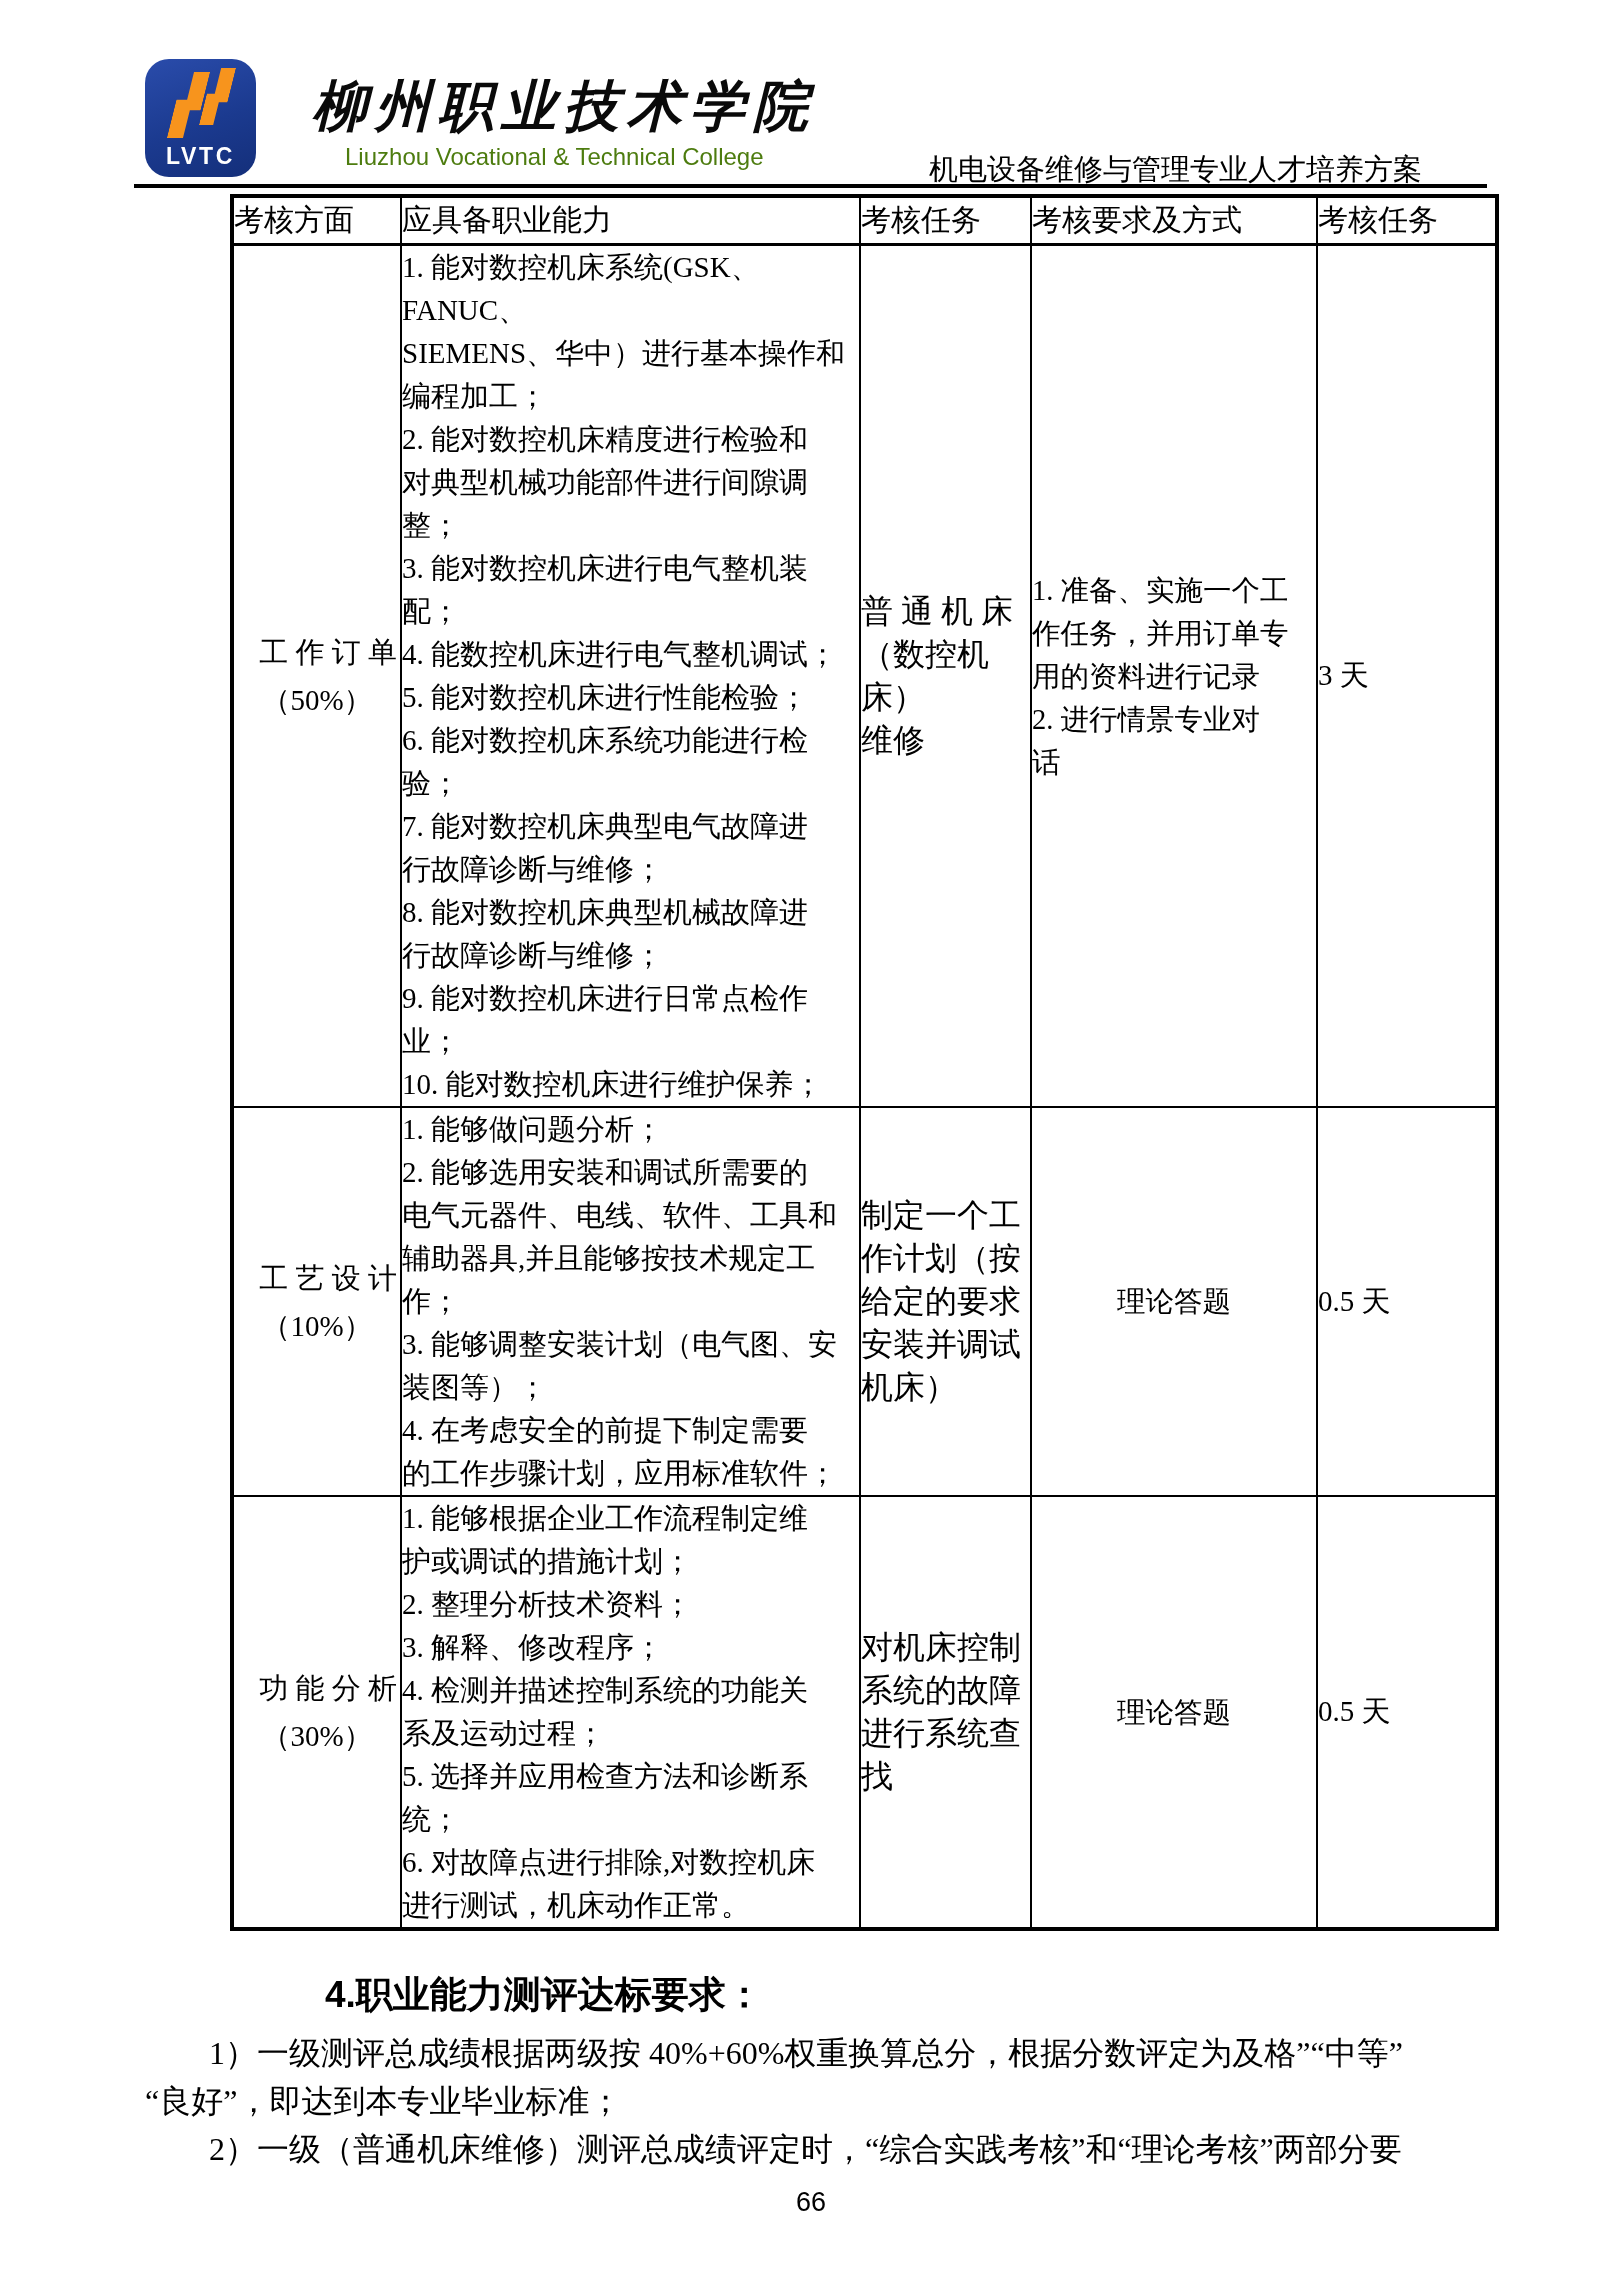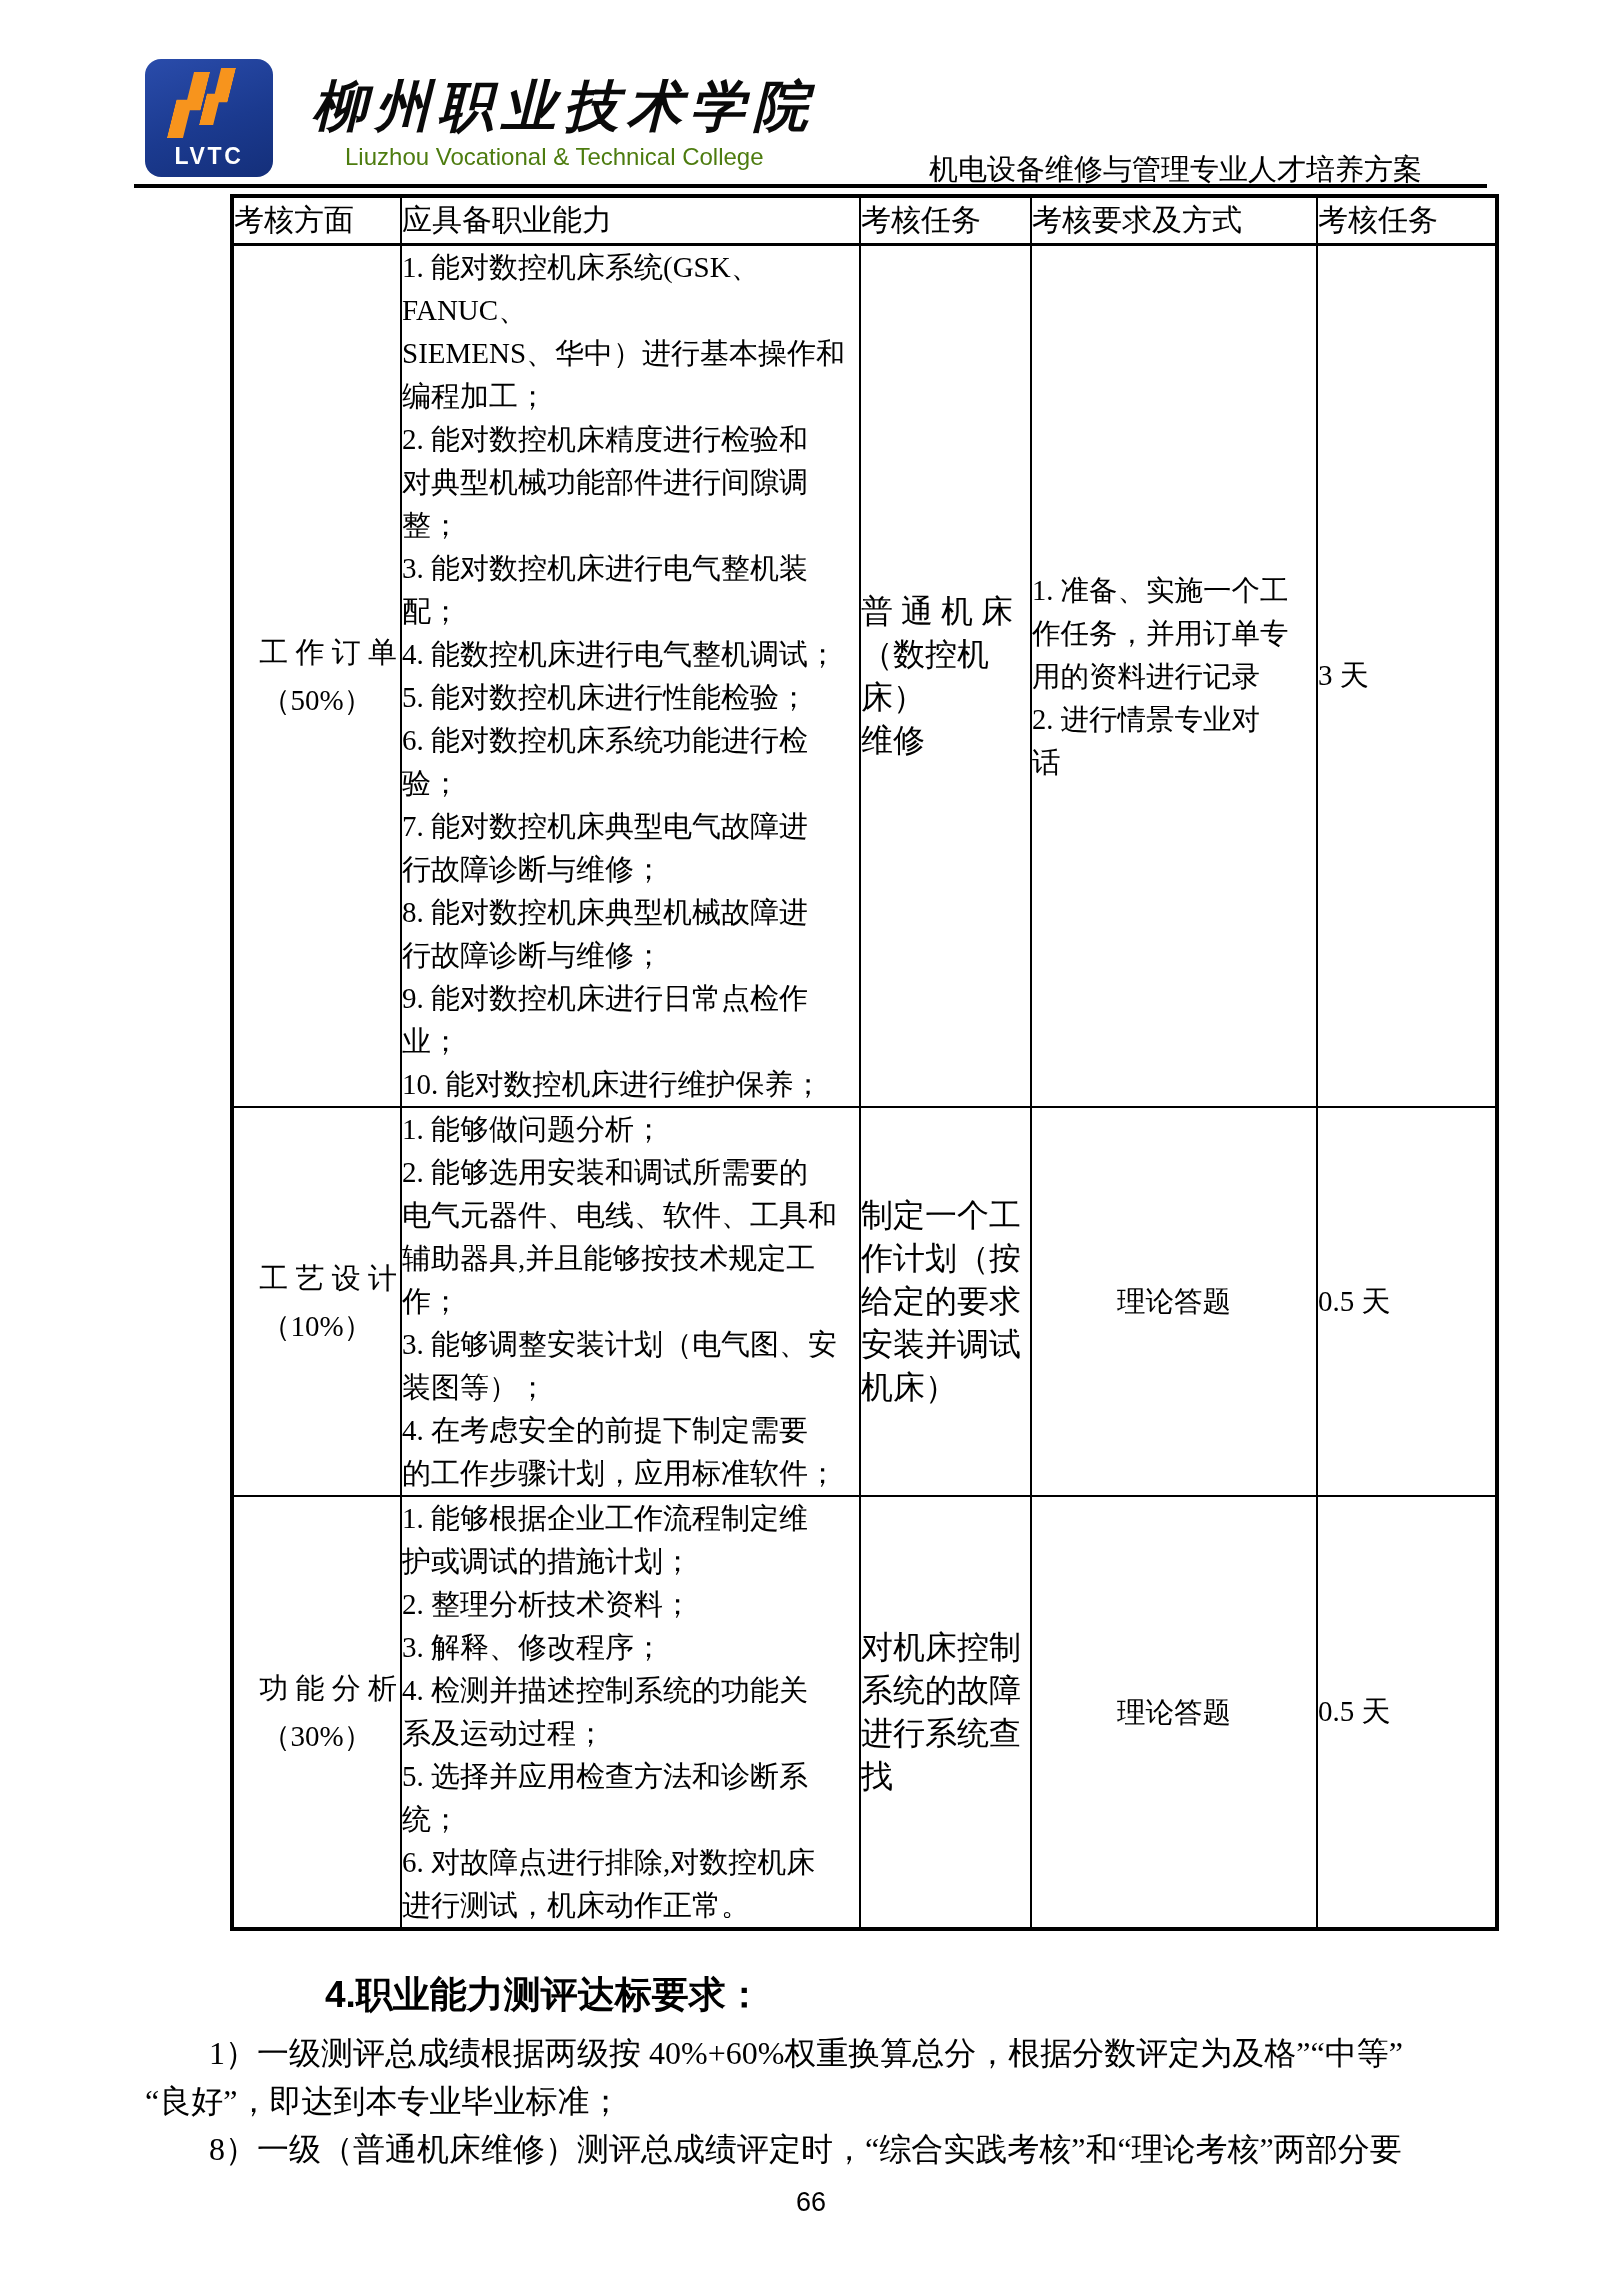--- a/index.html
+++ b/index.html
@@ -7,23 +7,23 @@
     position:relative;
     width:1622px;height:2293px;
     background:#ffffff;
     overflow:hidden;
     color:#000;
     font-family:"Liberation Serif","DejaVu Serif",serif;
   }
   
   .hdr{position:absolute;top:0;left:0;width:1622px;height:189px;}
   .logo{
-    position:absolute;left:145px;top:59px;width:128px;height:118px;
+    position:absolute;left:145px;top:59px;width:111px;height:118px;
     background:linear-gradient(160deg,#2a4cab 0%,#1b3a8f 55%,#142f7a 100%);
-    border-radius:16px;
+    border-radius:24px;
   }
   .logo-mark{position:absolute;left:25px;top:9px;width:66px;height:73px;}
   .bolt{position:absolute;background:#f7941d;}
   .bolt.b1{
     left:5.3px;top:3.6px;width:27px;height:66px;
     clip-path:polygon(100% 0,40% 0,40% 42%,0 42%,0 100%,60% 100%,60% 58%,100% 58%);
     transform:skewX(-14deg);
   }
   .bolt.b2{
     left:36px;top:0px;width:23px;height:57px;
@@ -232,20 +232,20 @@
           <td class="c-req centered">理论答题</td>
           <td class="c-time">0.5 天</td>
         </tr>
       </tbody>
     </table>
 
     <div class="section">
       <div class="section-heading">4.职业能力测评达标要求：</div>
       <div class="para">1）一级测评总成绩根据两级按 40%+60%权重换算总分，根据分数评定为及格”“中等”
 “良好”，即达到本专业毕业标准；</div>
-      <div class="para">8）一级（普通机床维修）测评总成绩评定时，“综合实践考核”和“理论考核”两部分要</div>
+      <div class="para">2）一级（普通机床维修）测评总成绩评定时，“综合实践考核”和“理论考核”两部分要</div>
     </div>
 
     <div class="page-number">66</div>
   </div>
 
 </div>
 
 
 </body></html>

